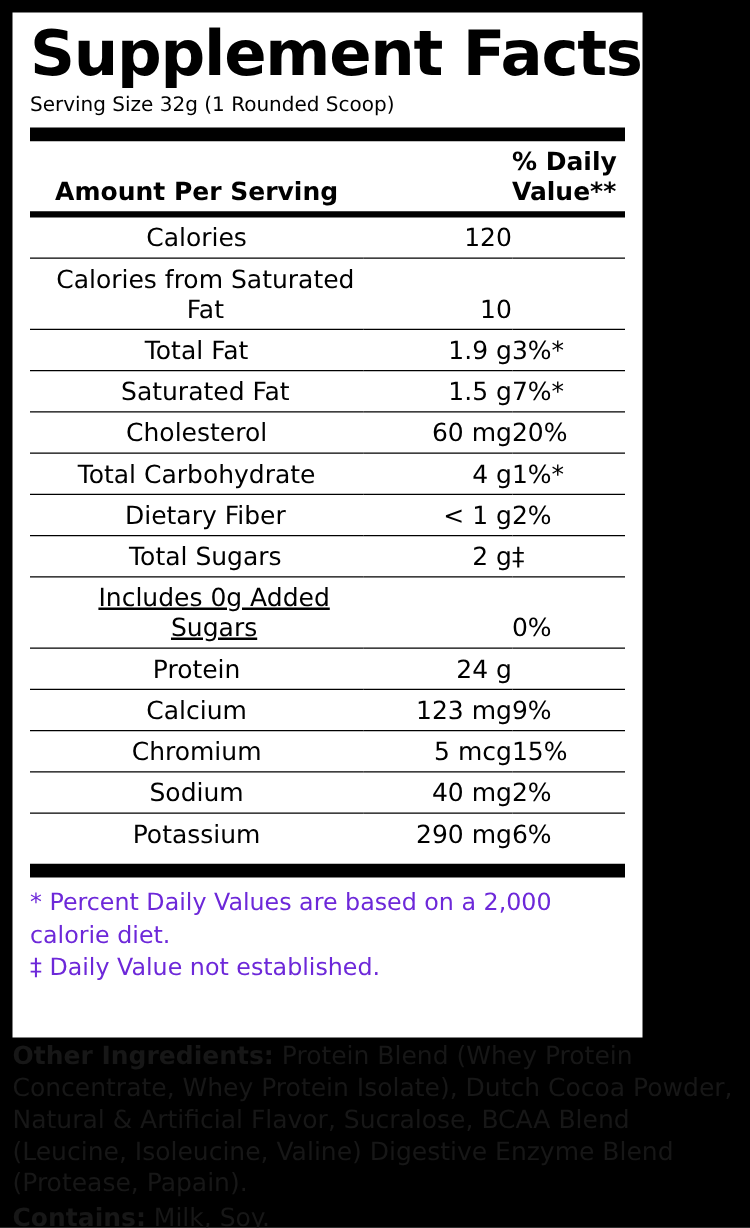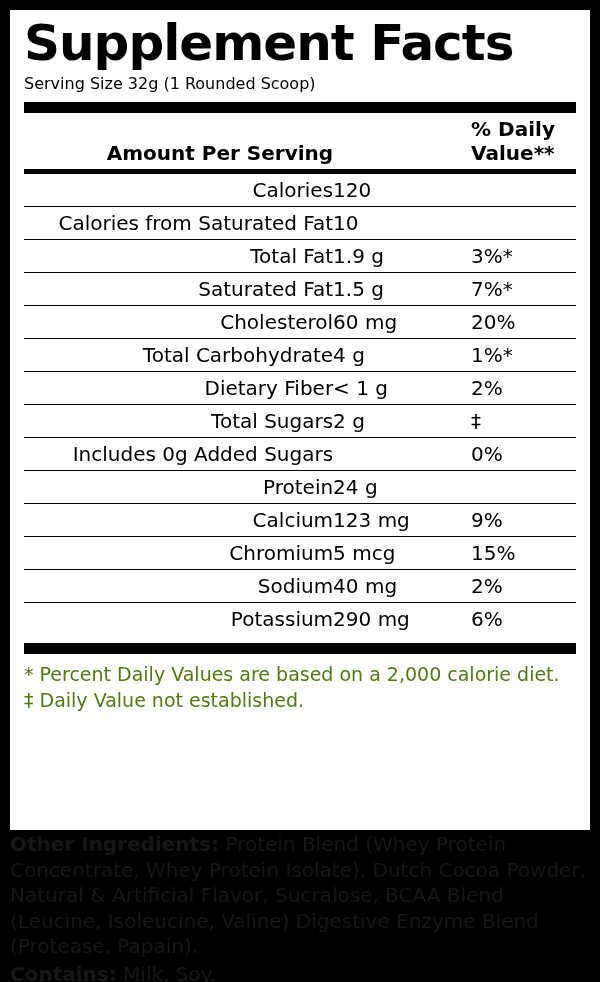--- a/index.html
+++ b/index.html
@@ -17,21 +17,21 @@
     position: relative;
     width: 600px;
     height: 982px;
     background: #000000;
     box-sizing: border-box;
   }
   .panel {
     position: absolute;
     left: 10px;
     top: 10px;
-    width: 580px;
+    width: 504px;
     height: 820px;
     background: #ffffff;
     box-sizing: border-box;
     padding: 8px 14px 0 14px;
   }
   .title {
     font-size: 50px;
     font-weight: bold;
     line-height: 1.0;
     letter-spacing: -1px;
@@ -62,35 +62,35 @@
   table.facts td {
     font-size: 20px;
     color: #000;
     padding: 4px 0 4px 0;
     vertical-align: bottom;
     border-bottom: 1px solid #000;
   }
   table.facts tr.no-rule td {
     border-bottom: none;
   }
-  td.c-name { text-align: right; }
-  td.c-amt { padding-right: 6px; }
+  td.c-name { text-align: center; }
+  td.c-amt { text-align: right; padding-right: 6px; }
   td.c-dv  { text-align: left; }
   .hdr td {
     font-weight: bold;
     font-size: 19px;
     border-bottom: none;
     padding-bottom: 6px;
   }
   .indent1 { padding-left: 14px !important; }
-  .indent2 { padding-left: 28px !important; }
+  .indent2 { padding-left: 28px !important; text-decoration: underline; }
   .footnotes {
     font-size: 19px;
     line-height: 1.35;
-    color: #4d7c0f;
+    color: #6d28d9;
     padding-top: 8px;
   }
   .ingredients {
     position: absolute;
     left: 10px;
     top: 832px;
     width: 580px;
     color: #171717;
     font-size: 20px;
     line-height: 1.28;

